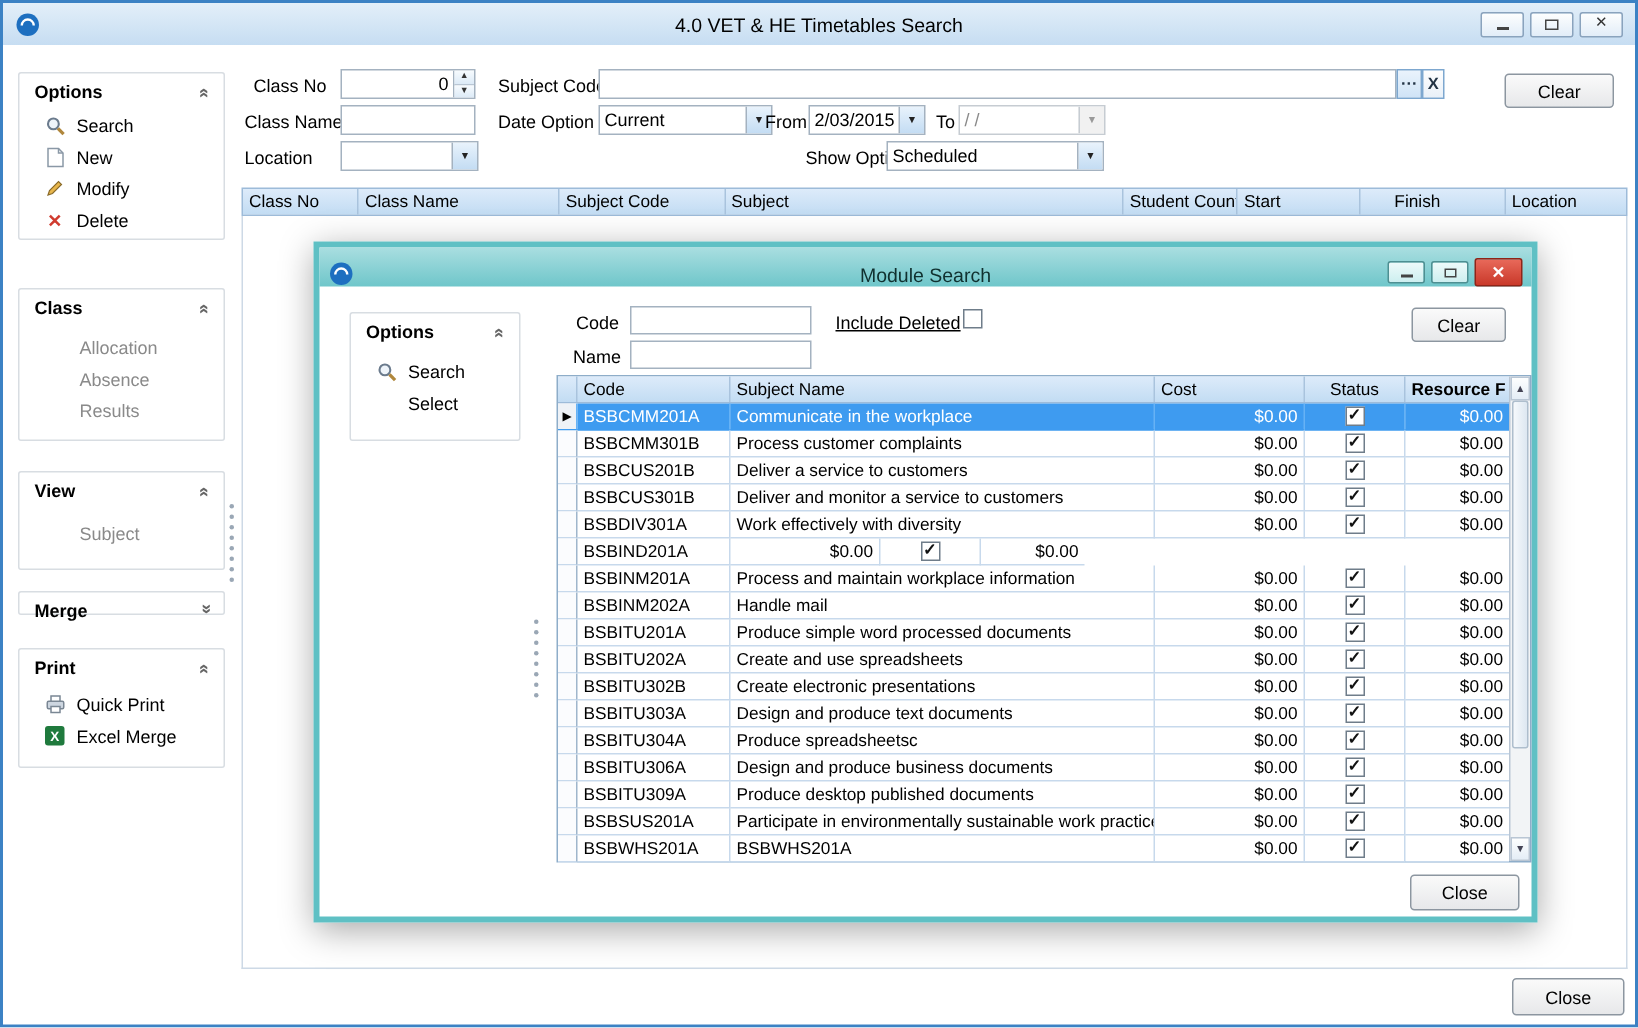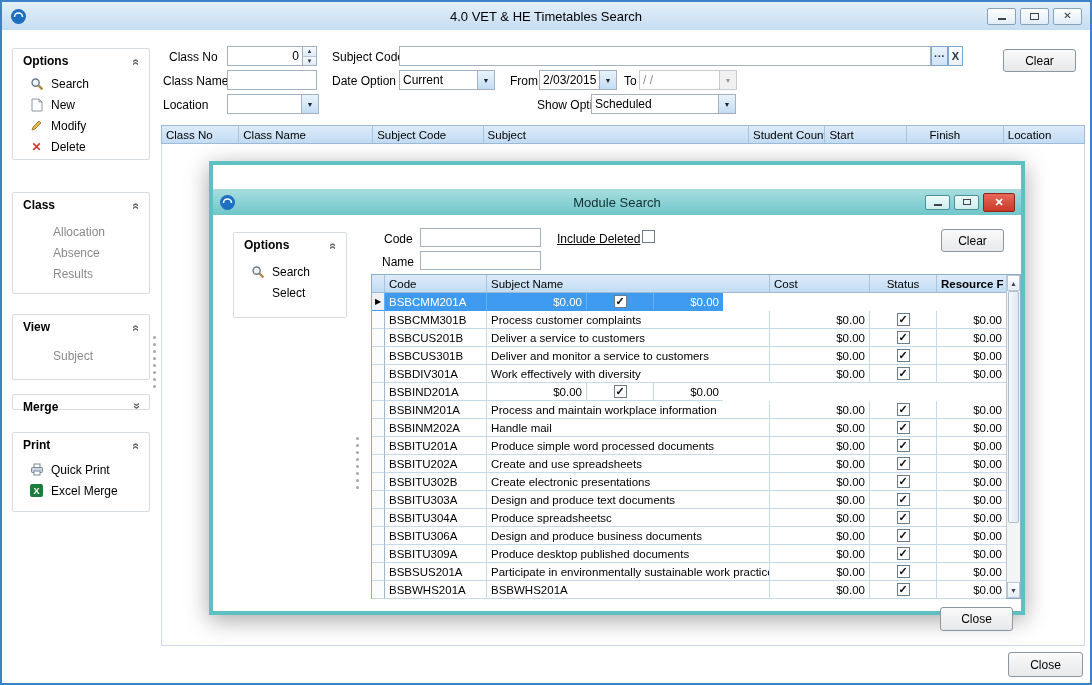--- a/index.html
+++ b/index.html
@@ -62,21 +62,21 @@
     background:linear-gradient(#ddeBFA,#c2dcf3); }
   .gh-cell { border-right:1px solid #a9c3dd; padding:0 4px; font-size:11.5px; display:flex; align-items:center;
     overflow:hidden; white-space:nowrap; }
   .gh-cell:last-child { border-right:none; }
   .main-grid-body { position:absolute; background:#fff; border:1px solid #cdd9e6; border-top:none; }
 
   
   .modal { position:absolute; left:207px; top:159px; width:816px; height:454px; background:#fff;
     border:4px solid #5fc0c4; box-shadow:0 5px 22px rgba(0,0,0,.35); }
   .modal-titlebar { position:relative; height:26px; background:linear-gradient(#a9dee0,#6fc6ca);
-    display:flex; align-items:center;margin-top:24px; }
+    display:flex; align-items:flex-end; }
   .modal-titlebar .mtitle { position:absolute; left:0; right:0; text-align:center; font-size:13px; color:#10302f; }
   .modal-titlebar .appicon { margin-left:6px; }
   .modal-controls { margin-left:auto; display:flex; gap:4px; align-items:center; padding-right:6px; z-index:2; }
   .mwbtn { width:25px; height:15px; border:1px solid #4e8f92; border-radius:2px;
     background:linear-gradient(#eefafa,#cdeff0); display:flex; align-items:center; justify-content:center; }
   .mwbtn.red { width:32px; height:19px; background:linear-gradient(#e8695a,#c9392a); border-color:#8f2418;
     color:#fff; font-weight:bold; font-size:11px; }
   .modal-body { position:relative; height:420px; }
 
   .mgrid { position:absolute; left:158px; top:59px; width:650px; height:325px; border:1px solid #8eadc9; display:flex; }
@@ -252,21 +252,21 @@
   </div>
   <div class="mini-btn" style="left:929px;top:44px;width:17px;">···</div>
   <div class="mini-btn" style="left:946px;top:44px;width:15px;background:linear-gradient(#fefefe,#e8f0f8);">X</div>
   <div class="btn" style="left:1001px;top:47px;width:73px;height:23px;">Clear</div>
 
   <div class="flabel" style="left:161px;top:72px;">Class Name</div>
   <div class="tbox" style="left:225px;top:68px;width:90px;">
     <span></span>
   </div>
   <div class="flabel" style="left:330px;top:72px;">Date Option</div>
-  <div class="tbox combo" style="left:397px;top:68px;width:96px;">
+  <div class="tbox combo" style="left:397px;top:68px;width:116px;">
     <span class="cval">Current</span>
     <span class="arrowbtn">▼</span>
   </div>
   <div class="flabel" style="left:508px;top:72px;">From</div>
   <div class="tbox combo" style="left:537px;top:68px;width:78px;">
     <span class="cval">2/03/2015</span>
     <span class="arrowbtn">▼</span>
   </div>
   <div class="flabel" style="left:622px;top:72px;">To</div>
   <div class="tbox combo disabled" style="left:637px;top:68px;width:98px;">
@@ -370,20 +370,21 @@
             <div class="mh-cell w-code">Code</div>
             <div class="mh-cell w-name">Subject Name</div>
             <div class="mh-cell w-cost">Cost</div>
             <div class="mh-cell w-status center">Status</div>
             <div class="mh-cell w-res">Resource F</div>
           </div>
           <div>
               <div class="trow sel">
                 <div class="tc ind">▶</div>
                 <div class="tc c-code">BSBCMM201A</div>
+                <div class="tc c-name">Communicate in the workplace</div>
                 <div class="tc c-cost">$0.00</div>
                 <div class="tc c-status">
                   <span class="cb">✓</span>
                 </div>
                 <div class="tc c-res">$0.00</div>
               </div>
               <div class="trow">
                 <div class="tc ind"></div>
                 <div class="tc c-code">BSBCMM301B</div>
                 <div class="tc c-name">Process customer complaints</div>

